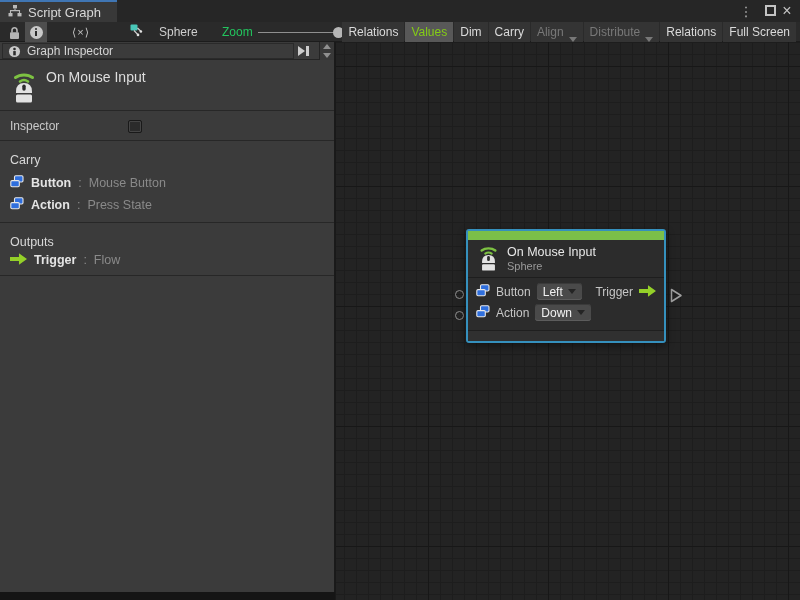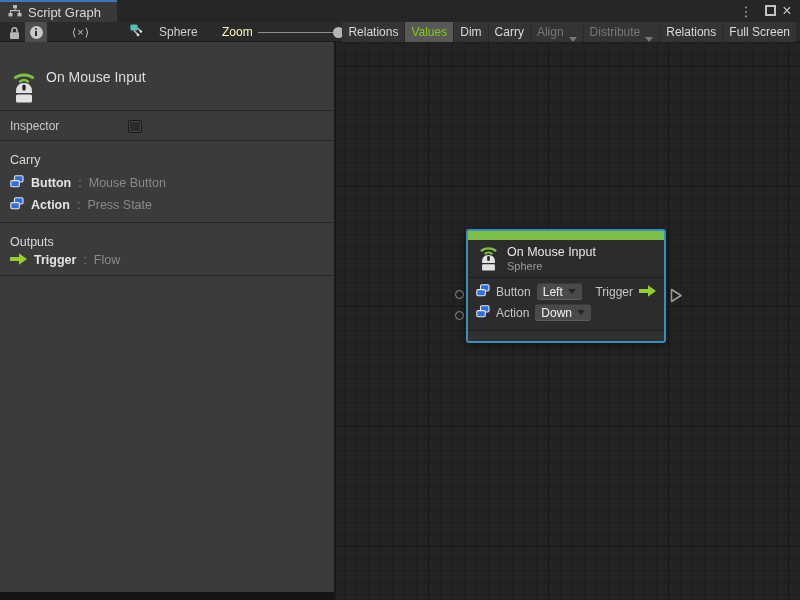--- a/index.html
+++ b/index.html
@@ -24,21 +24,21 @@
   .lock { position:absolute; left:9px; top:4px; }
   .tb-infobtn { position:absolute; left:25px; top:0; width:22px; height:20px; background:#4e4e4e;
                 display:flex; align-items:center; justify-content:center; }
   .infoicon { width:13px; height:13px; border-radius:50%; background:#c9c9c9; position:relative; }
   .infoicon::before { content:""; position:absolute; left:5.4px; top:2.3px; width:2.4px; height:2.4px; background:#2b2b2b; border-radius:50%; }
   .infoicon::after  { content:""; position:absolute; left:5.4px; top:5.6px; width:2.4px; height:5px; background:#2b2b2b; }
   .tb-code { position:absolute; left:58px; top:0; width:46px; height:20px; display:flex; align-items:center;
              justify-content:center; color:#c2c2c2; font-size:11px; letter-spacing:1px; }
   .tb-sphere { position:absolute; left:130px; top:0; height:20px; display:flex; align-items:center; gap:16px; }
   .tb-sphere .lbl { font-size:12px; color:#cfcfcf; }
-  .zoomlbl { position:absolute; left:222px; top:0; height:20px; line-height:20px; font-size:12px; color:#fef9c3; }
+  .zoomlbl { position:absolute; left:222px; top:0; height:20px; line-height:20px; font-size:12px; color:#22c55e; }
   .zoomtrack { position:absolute; left:258px; top:10px; width:84px; height:1px; background:#8f8f8f; }
   .zoomhandle { position:absolute; left:333px; top:5px; width:11px; height:11px; border-radius:50%; background:#b6b6b6; }
   .zoomval { position:absolute; left:350px; top:0; height:20px; line-height:20px; font-size:11px; color:#bdbdbd; }
   .tb-buttons { position:absolute; right:4px; top:0; height:20px; display:flex; gap:1px; }
   .tb-btn { height:20px; line-height:20px; padding:0 6px; background:#343434; font-size:12px; color:#dadada; white-space:nowrap;
             display:flex; align-items:flex-end; gap:5px; }
   .tb-btn.active { background:#585858; color:#84cc16; }
   .tb-btn.disabled { color:#787878; }
   .dd-arrow { width:0; height:0; border-left:4px solid transparent; border-right:4px solid transparent;
               border-top:5px solid #787878; display:inline-block; }
@@ -192,20 +192,34 @@
         <span>Relations</span>
       </div>
     <div class="tb-btn">
         <span>Full Screen</span>
       </div>
   </div>
 </div>
 
 <div class="panel">
 
+  <div class="insp-header">
+    <div class="insp-title-box">
+      <span class="infoicon"></span>
+      <span class="insp-title">Graph Inspector</span>
+    </div>
+    <div class="collapse-btn">
+      <span class="tri"></span>
+      <span class="bar"></span>
+    </div>
+    <div class="scrollarrows">
+      <span class="arr-up"></span>
+      <span class="arr-dn"></span>
+    </div>
+  </div>
 
   <div class="unit-block">
     <span class="mouse-svg">
       <svg width="26" height="36" viewBox="0 0 26 36">
         <path d="M4.5 10.5 A 11.5 8 0 0 1 21.5 10.5" fill="none" stroke="#7dc242" stroke-width="3" stroke-linecap="round"></path>
         <path d="M9 14.5 A 6 5 0 0 1 17 14.5" fill="none" stroke="#7dc242" stroke-width="2.6" stroke-linecap="round"></path>
         <path d="M5 24.5 Q5 16 13 16 Q21 16 21 24.5 L21 26 L5 26 Z" fill="#e2e2e2"></path>
         <rect x="5" y="27.5" width="16" height="8" rx="1.5" fill="#e2e2e2"></rect>
         <rect x="11.3" y="17.5" width="3.4" height="6.2" rx="1.7" fill="#2b2b2b"></rect>
       </svg>

